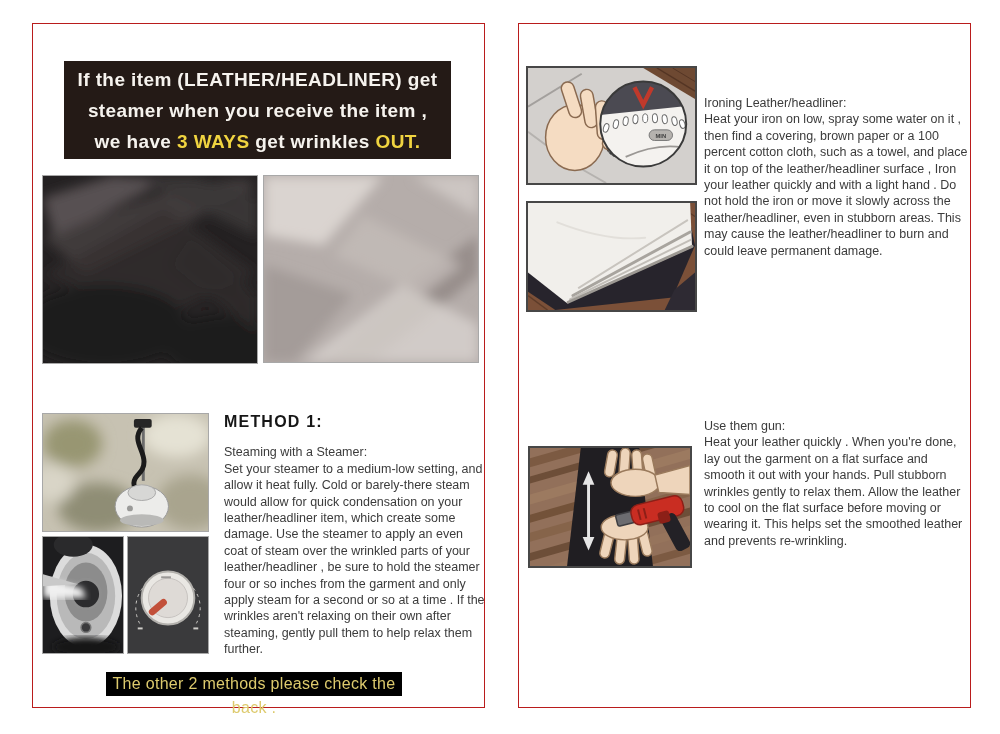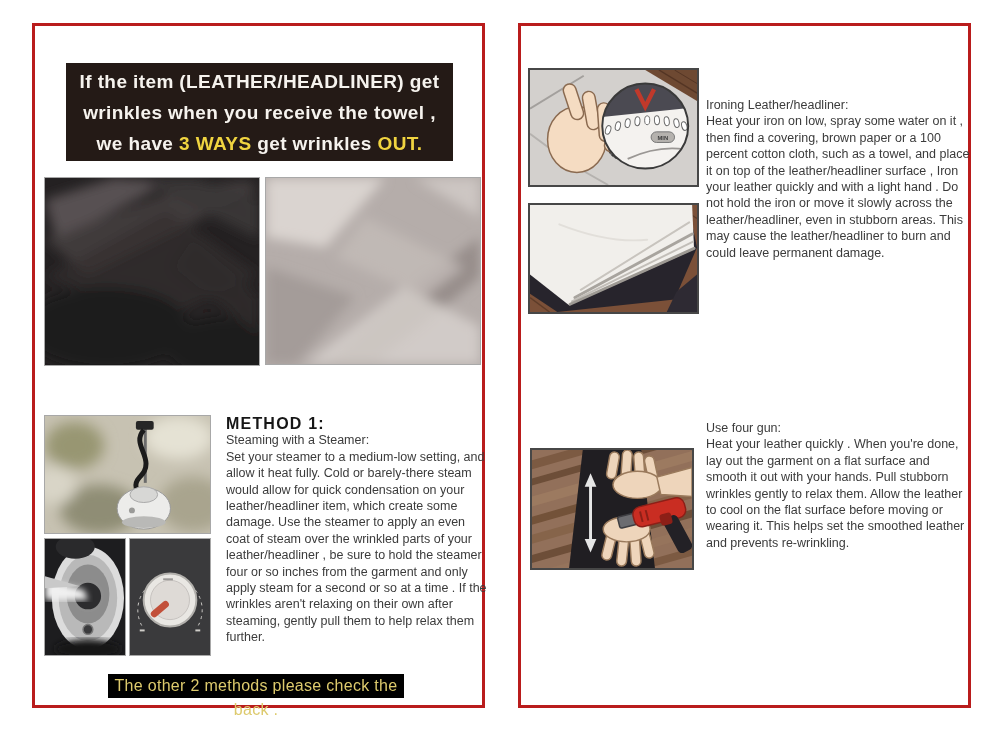--- a/index.html
+++ b/index.html
@@ -1,59 +1,59 @@
 <!DOCTYPE html>
 <html><head>
 <meta charset="utf-8">
 <style>
   * { margin:0; padding:0; box-sizing:border-box; }
   html,body { background:#ffffff; }
   body { font-family:"Liberation Sans","DejaVu Sans",sans-serif; }
   .page { position:relative; width:1000px; height:734px; background:#ffffff; overflow:hidden; }
 
-  .panel { position:absolute; top:23px; width:453px; height:685px; background:#fff; border:3px solid #b91c1c; }
+  .panel { position:absolute; top:23px; width:453px; height:685px; background:#fff; border:1px solid #b91c1c; }
   .panel.left { left:32px; }
   .panel.right { left:518px; }
 
   .top-banner { position:absolute; left:31px; top:37px; width:387px; height:98px;
     background:#241a16; color:#f6f3ee; text-align:center; font-weight:bold;
     font-size:19px; line-height:31px; letter-spacing:.4px; padding-top:3px; }
   .top-banner .hl { color:#f0d440; }
 
   .photo { position:absolute; border:1px solid #a8a8a8; overflow:hidden; background:#777; }
   .photo svg, .illus svg { display:block; width:100%; height:100%; }
   .illus { position:absolute; border:2px solid #474747; overflow:hidden; background:#ccc; }
 
   .method-text { position:absolute; color:#3b3b3b; font-size:12.5px; line-height:16.4px; }
   .method-title { color:#161616; font-weight:bold; font-size:16px; letter-spacing:1.2px; }
   .method-sub { }
   .method-body { }
 
   .m1-text { left:191px; top:390px; width:262px; }
-  .m1-text .method-title { }
+  .m1-text .method-title { margin-bottom:14px; }
 
   .m2-text { left:185px; top:71px; width:268px; }
   .m2-text .method-title { margin-bottom:3px; }
 
   .m3-text { left:185px; top:394px; width:268px; }
   .m3-text .method-title { margin-bottom:6px; }
 
   .bottom-banner { position:absolute; left:73px; top:648px; width:296px; height:24px;
     background:#000000; color:#ddca6d; font-size:16px; line-height:24px; text-align:center; letter-spacing:.3px; }
 </style>
 </head>
 <body>
 
 <div class="page">
 
   <div class="panel left">
 
     <div class="top-banner">
       <div>If the item (LEATHER/HEADLINER) get</div>
-      <div>wrinkles when you receive the towel ,</div>
+      <div>steamer when you receive the item ,</div>
       <div><span>we have </span><span class="hl">3 WAYS</span><span> get wrinkles </span><span class="hl">OUT.</span></div>
     </div>
 
     <div class="photo" style="left:9px;top:151px;width:216px;height:189px;">
       <svg viewBox="0 0 216 189" preserveAspectRatio="none" aria-hidden="true">
         <defs>
             <filter id="lfA">
               <feGaussianBlur stdDeviation="6"></feGaussianBlur>
             </filter>
           </defs>
@@ -270,18 +270,18 @@
           <rect x="104" y="57" width="54" height="21" rx="8" fill="#c92d22" stroke="#8c1f17" stroke-width="1.5"></rect>
           <line x1="112" y1="62" x2="112" y2="73" stroke="#8c1f17" stroke-width="2"></line>
           <line x1="118" y1="62" x2="118" y2="73" stroke="#8c1f17" stroke-width="2"></line>
           <rect x="136" y="74" width="16" height="40" rx="5" fill="#232126" transform="rotate(-14 144 94)"></rect>
           <rect x="130" y="70" width="12" height="12" rx="3" fill="#8c1f17"></rect>
         </g>
       </svg>
     </div>
 
     <div class="method-text m3-text">
-      <div class="method-sub">Use four gun:</div>
+      <div class="method-sub">Use them gun:</div>
       <div class="method-body">Heat your leather quickly . When you're done, lay out the garment on a flat surface and smooth it out with your hands. Pull stubborn wrinkles gently to relax them. Allow the leather to cool on the flat surface before moving or wearing it. This helps set the smoothed leather and prevents re-wrinkling.</div>
     </div>
 
   </div>
 </div>
 
 </body></html>

